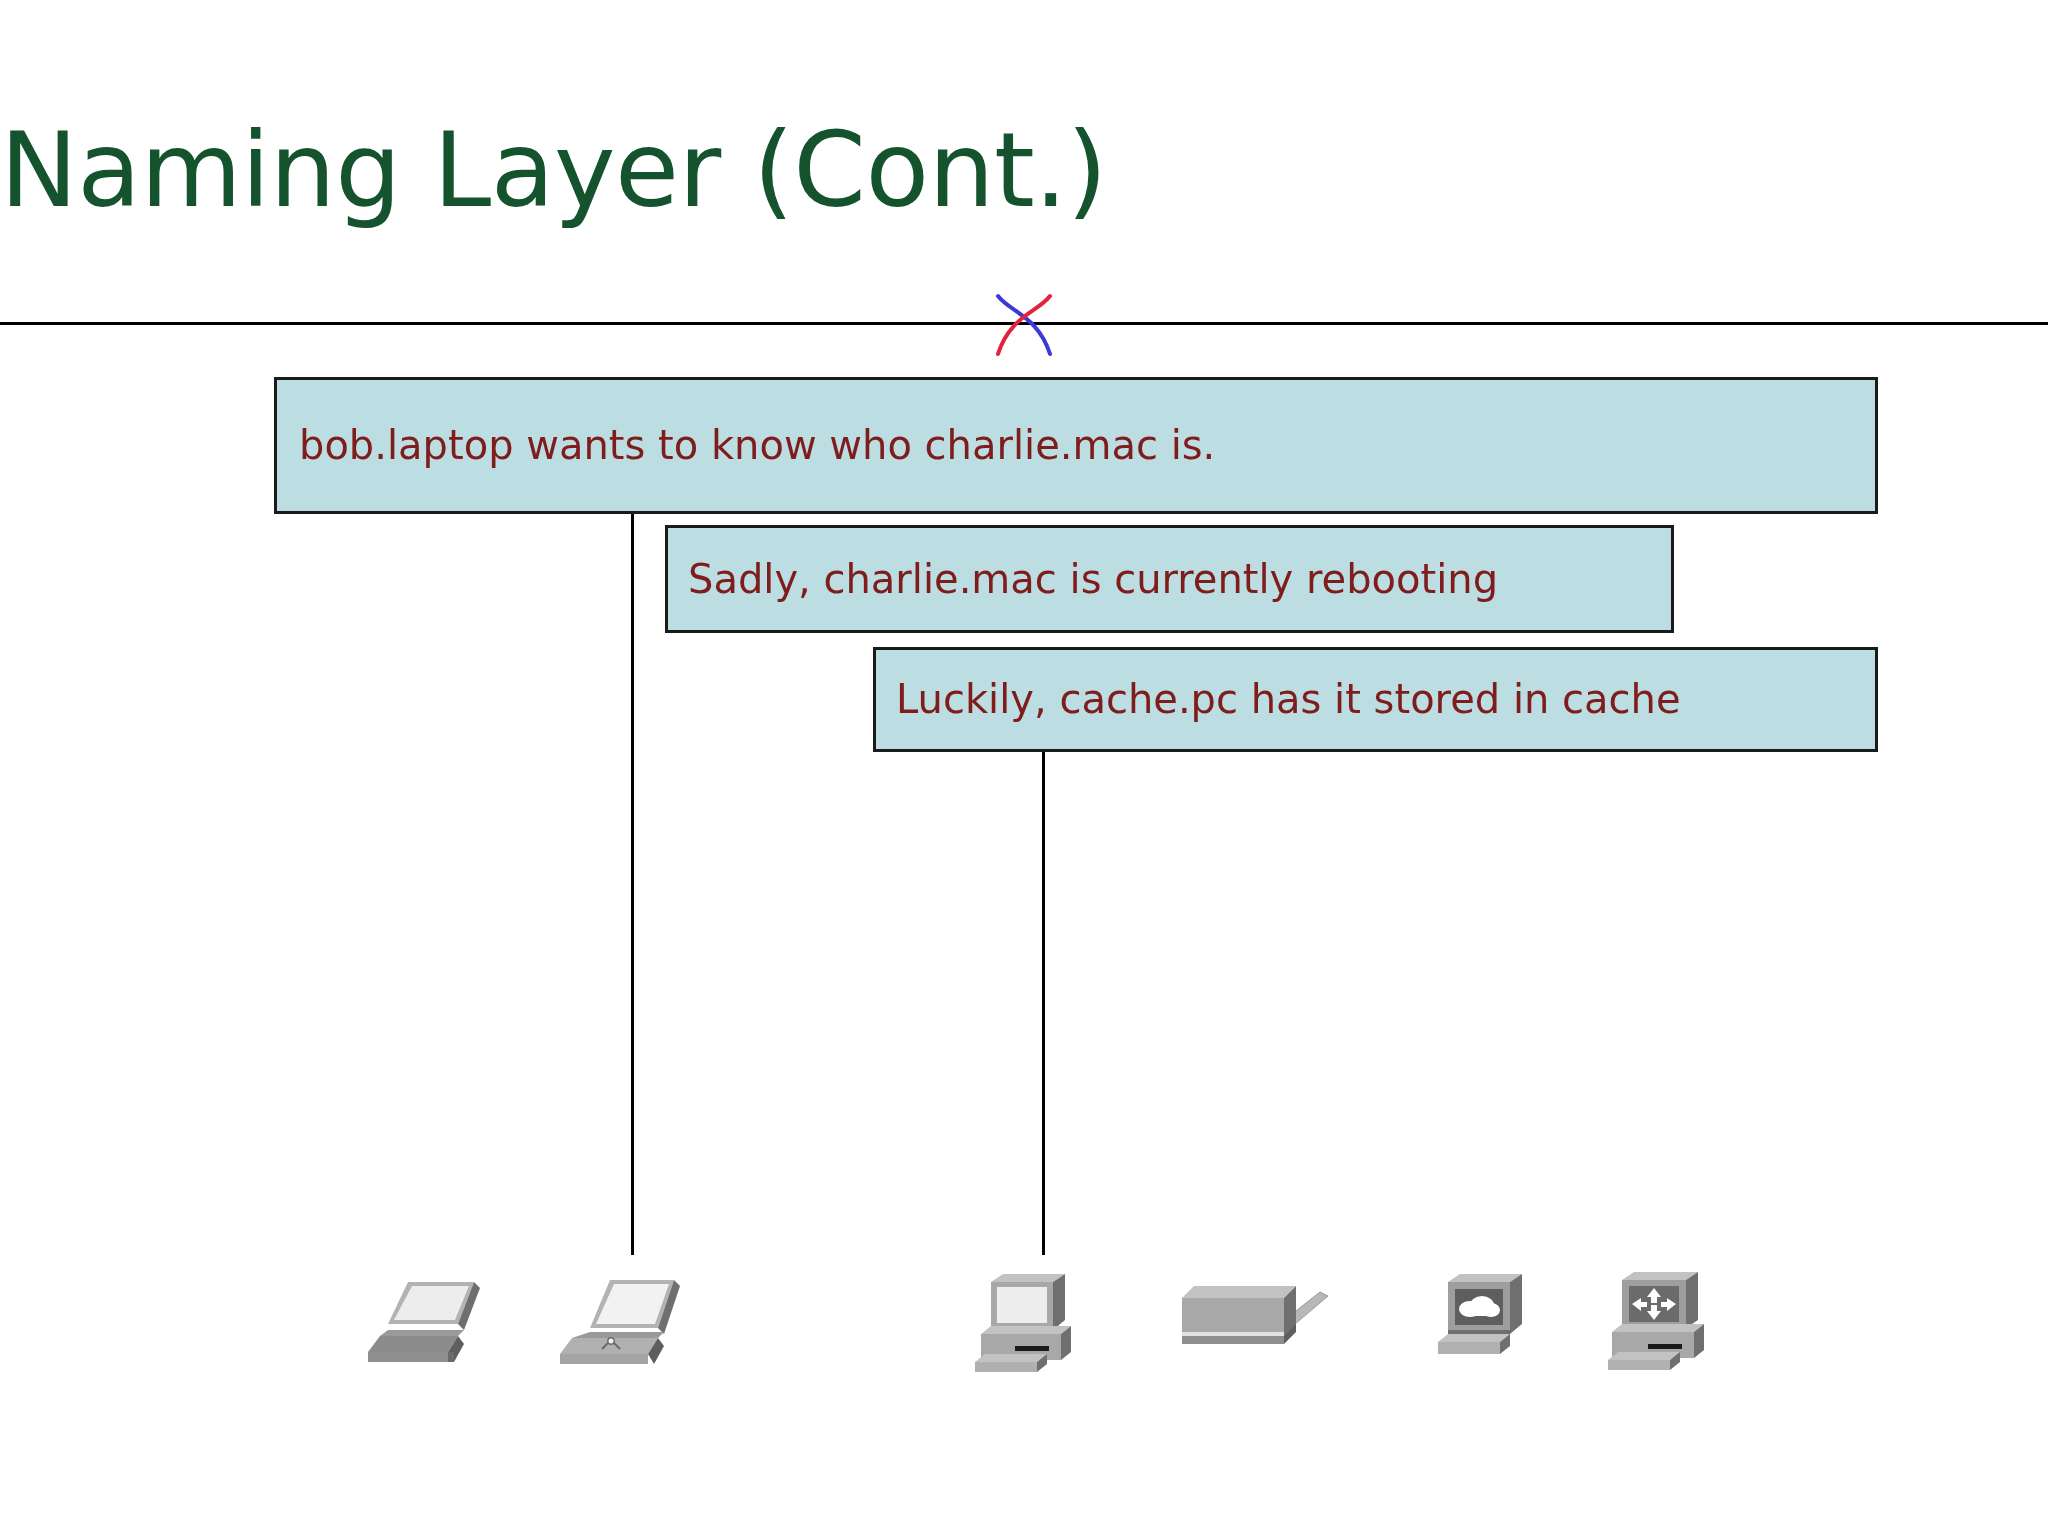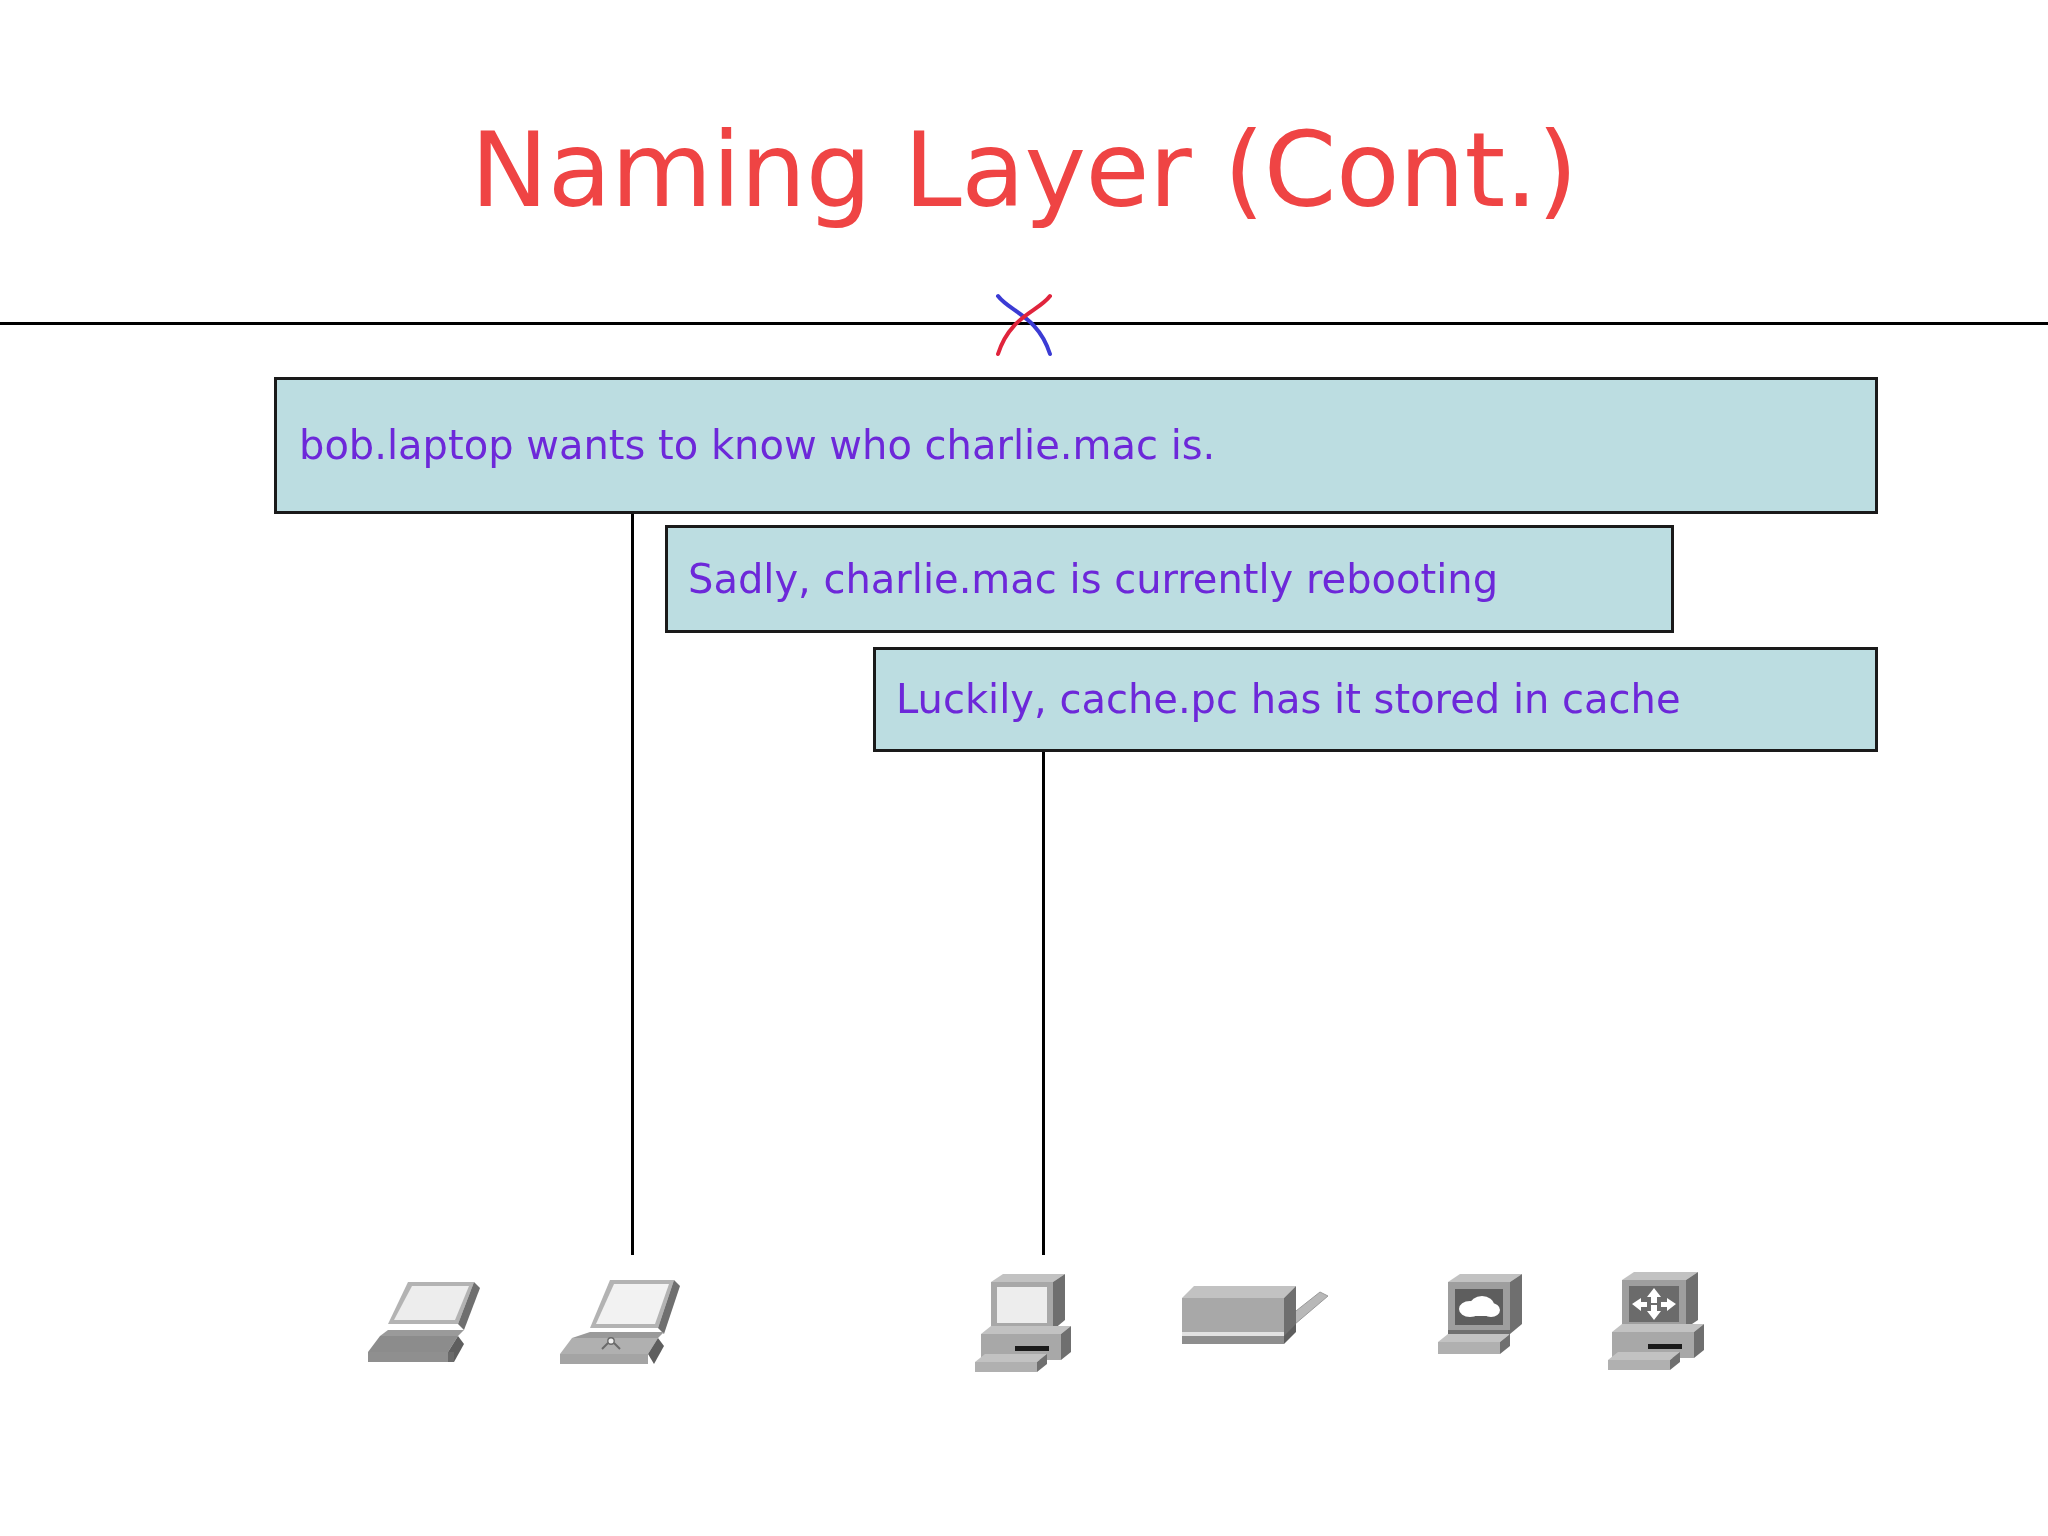--- a/index.html
+++ b/index.html
@@ -22,25 +22,25 @@
     height: 1536px;
     background: #ffffff;
   }
 
   
   #slide-title {
     position: absolute;
     left: 0;
     top: 118px;
     width: 2048px;
-    text-align: center;
+    text-align: left;
     font-size: 104px;
     line-height: 1.0;
     font-weight: 400;
-    color: #ef4444;
+    color: #14532d;
     letter-spacing: -0.5px;
     white-space: nowrap;
   }
 
   
   #title-rule {
     position: absolute;
     left: 0;
     top: 322px;
     width: 2048px;
@@ -55,21 +55,21 @@
     top: 292px;
     width: 72px;
     height: 66px;
   }
 
   
   .callout {
     position: absolute;
     box-sizing: border-box;
     border: 3px solid #1a1a1a;
-    color: #6d28d9;
+    color: #7f1d1d;
     display: flex;
     flex-direction: column;
     justify-content: center;
     padding-left: 22px;
     padding-right: 12px;
     font-size: 40px;
     line-height: 1.22;
   }
   .callout .line {
     white-space: nowrap;

